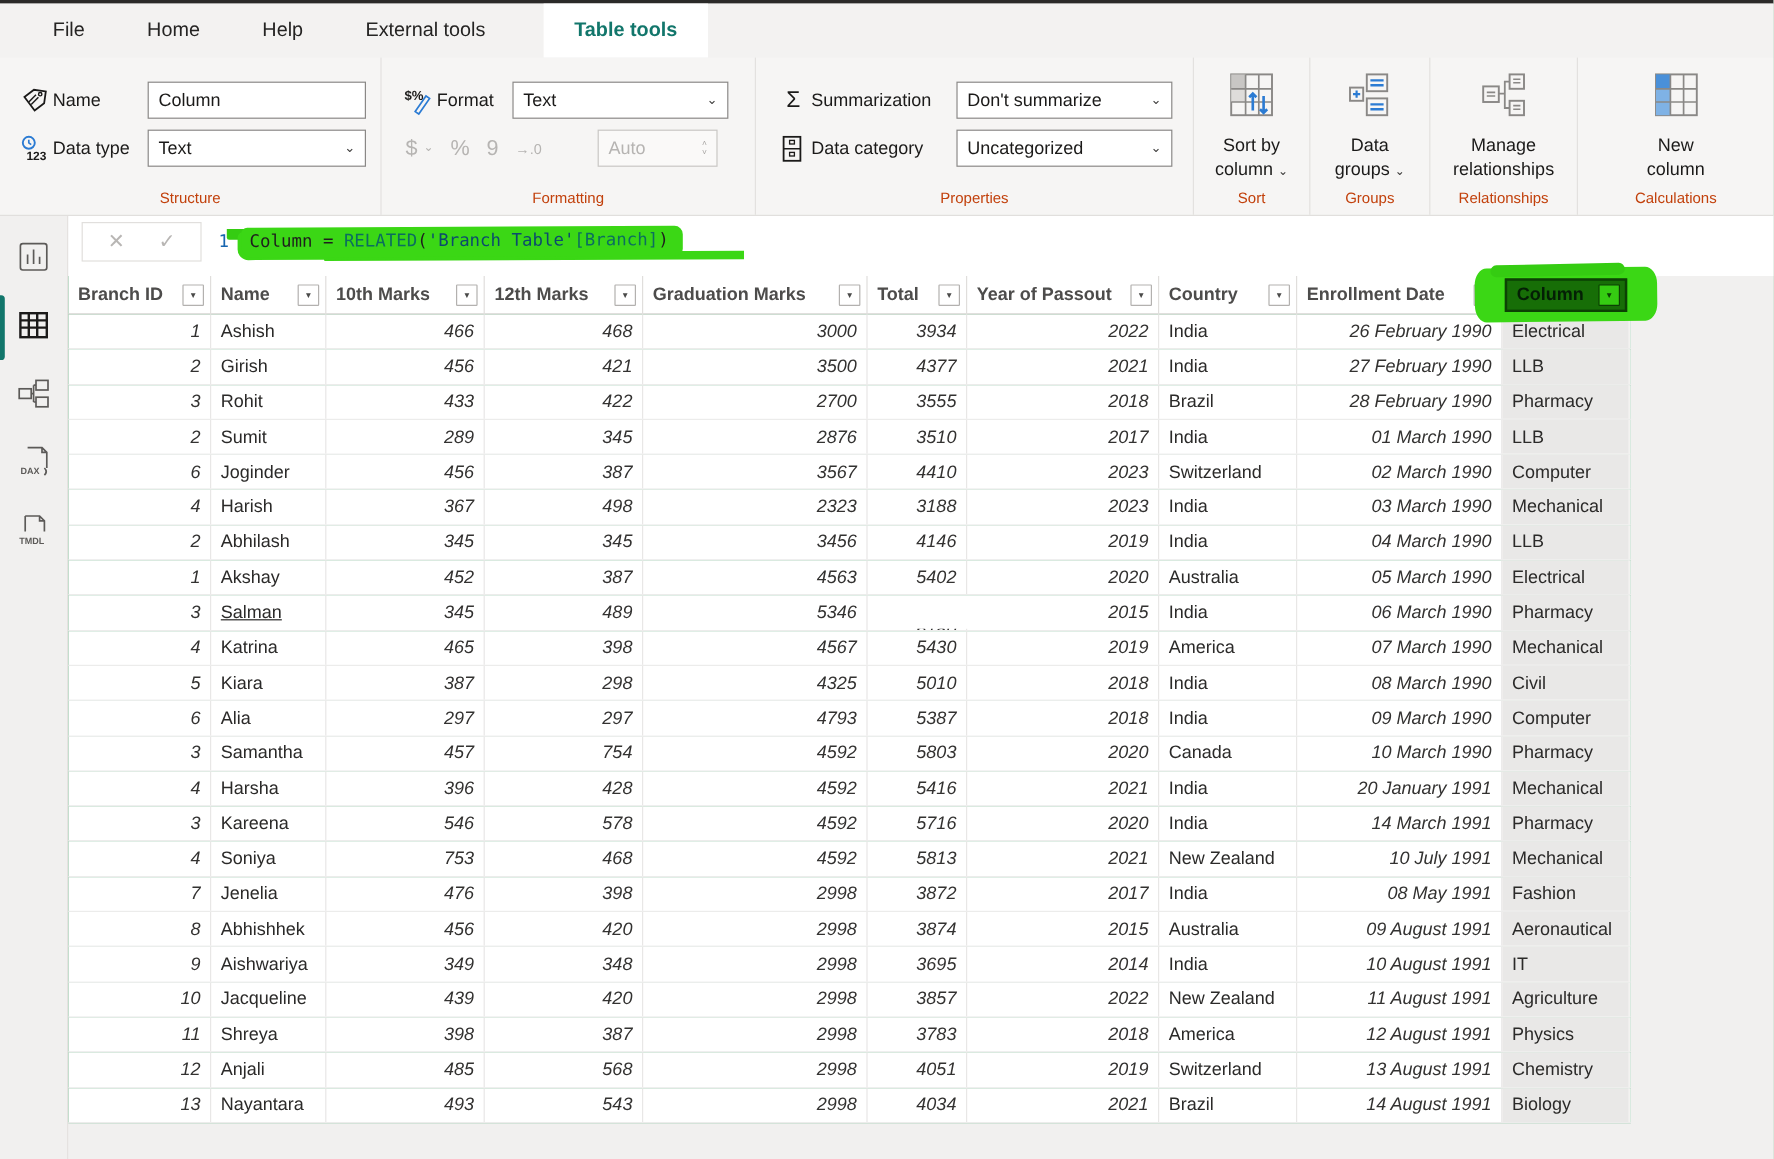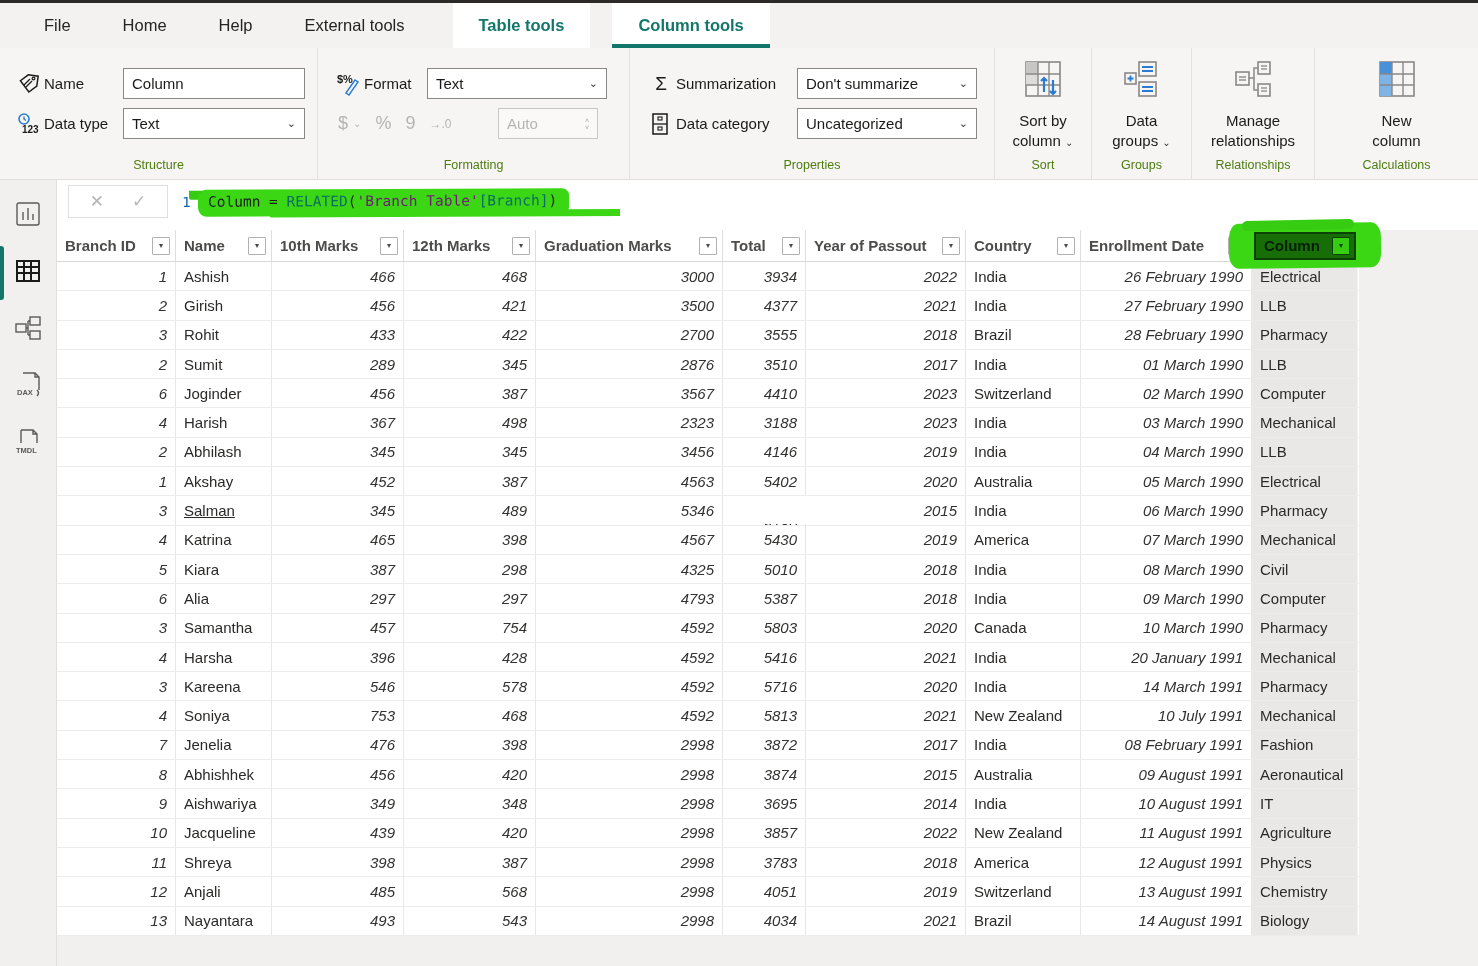--- a/index.html
+++ b/index.html
@@ -13,21 +13,21 @@
   .tabbar { height:45px; background:#f3f2f1; display:flex; align-items:stretch; padding-left:18px; }
   .tab { position:relative; display:flex; align-items:center; padding:0 26px; font-size:16.5px; color:#252423; cursor:default; }
   .tab.contextual { background:#ffffff; color:#12766b; font-weight:700; }
   .tab.gap-left { margin-left:22px; }
   .tab.active::after { content:""; position:absolute; left:0; right:0; bottom:0; height:4px; background:#12766b; }
 
   
   .ribbon { position:relative; height:132px; background:#f6f5f4; border-bottom:1px solid #e1dfdd; }
   .rgroup { position:absolute; top:0; height:131px; border-right:1px solid #e3e1df; }
   .rgroup.last { border-right:none; }
-  .grouplabel { position:absolute; bottom:7px; left:0; width:100%; text-align:center; font-size:12.5px; color:#4d7c0f; }
+  .grouplabel { position:absolute; bottom:7px; left:0; width:100%; text-align:center; font-size:12.5px; color:#c2410c; }
   .frow { position:absolute; display:flex; align-items:center; height:31px; }
   .ricon { width:30px; display:flex; justify-content:center; align-items:center; color:#1b1a19; }
   .rlabel { font-size:15px; color:#1b1a19; white-space:nowrap; }
   .field { position:absolute; height:31px; background:#fff; border:1px solid #8a8886; display:flex; align-items:center;
            padding:0 8px; font-size:15px; color:#1b1a19; }
   .field .chev { margin-left:auto; font-size:11px; color:#3b3a39; padding-left:8px; }
   .field.disabled { color:#b6b4b2; border-color:#c8c6c4; background:#faf9f8; }
   .spin { margin-left:auto; display:flex; flex-direction:column; font-size:7px; color:#a8a6a4; line-height:7px; }
   .gray-icons { display:flex; align-items:center; gap:14px; color:#b6b4b2; font-size:18px; }
   .gray-icons .sm { font-size:10px; margin-left:-9px; }
@@ -83,21 +83,20 @@
 <body>
 
 <div class="win-strip"></div>
 
 <div class="tabbar">
   <div class="tab">File</div>
   <div class="tab">Home</div>
   <div class="tab">Help</div>
   <div class="tab">External tools</div>
   <div class="tab contextual gap-left">Table tools</div>
-  <div class="tab contextual gap-left active">Column tools</div>
 </div>
 
 <div class="ribbon">
 
   <div class="rgroup" style="left:0;width:318px;">
     <div class="frow" style="left:14px;top:20px;">
       <span class="ricon">
         <svg width="24" height="24" viewBox="0 0 24 24">
             <path d="M3 10 L10 3 L20 3 L20 13 L13 20 Z" transform="rotate(8 12 12)" fill="none" stroke="#1b1a19" stroke-width="1.5"></path>
             <circle cx="16.5" cy="6.5" r="1.4" fill="none" stroke="#1b1a19" stroke-width="1.2"></circle>
@@ -323,21 +322,21 @@
 
   <div class="content">
 
     <div class="fbar">
       <div class="fb-actions">
         <span>✕</span>
         <span>✓</span>
       </div>
       <div class="fb-line">
         <span class="fb-lineno">1</span>
-        <span class="fb-highlight" id="formula-tokens"><span style="color: rgb(31, 30, 29);">Column = </span><span style="color: rgb(11, 110, 95);">RELATED</span><span style="color: rgb(31, 30, 29);">(</span><span style="color: #701a75;">'Branch Table'</span><span style="color: rgb(11, 110, 95);">[Branch]</span><span style="color: rgb(31, 30, 29);">)</span></span>
+        <span class="fb-highlight" id="formula-tokens"><span style="color: rgb(31, 30, 29);">Column = </span><span style="color: rgb(11, 110, 95);">RELATED</span><span style="color: rgb(31, 30, 29);">(</span><span style="color: #0c4a6e;">'Branch Table'</span><span style="color: rgb(11, 110, 95);">[Branch]</span><span style="color: rgb(31, 30, 29);">)</span></span>
       </div>
     </div>
 
     <div class="grid">
       <div class="thead" id="grid-head">
           <div class="th" style="width: 119px; flex: 0 0 auto;">
             <span class="thlabel">Branch ID</span>
             <span class="filterbtn">▾</span>
           </div>
           <div class="th" style="width: 96px; flex: 0 0 auto;">
@@ -576,21 +575,21 @@
           </div>
           <div class="tr">
             <div class="td num" style="width: 119px; flex: 0 0 auto;">7</div>
             <div class="td" style="width: 96px; flex: 0 0 auto;">Jenelia</div>
             <div class="td num" style="width: 132px; flex: 0 0 auto;">476</div>
             <div class="td num" style="width: 132px; flex: 0 0 auto;">398</div>
             <div class="td num" style="width: 187px; flex: 0 0 auto;">2998</div>
             <div class="td num" style="width: 83px; flex: 0 0 auto;">3872</div>
             <div class="td num" style="width: 160px; flex: 0 0 auto;">2017</div>
             <div class="td" style="width: 115px; flex: 0 0 auto;">India</div>
-            <div class="td num" style="width: 171px; flex: 0 0 auto;">08 February 1991</div>
+            <div class="td num" style="width: 171px; flex: 0 0 auto;">08 May 1991</div>
             <div class="td selcol" style="width: 106px; flex: 0 0 auto;">Fashion</div>
           </div>
           <div class="tr">
             <div class="td num" style="width: 119px; flex: 0 0 auto;">8</div>
             <div class="td" style="width: 96px; flex: 0 0 auto;">Abhishhek</div>
             <div class="td num" style="width: 132px; flex: 0 0 auto;">456</div>
             <div class="td num" style="width: 132px; flex: 0 0 auto;">420</div>
             <div class="td num" style="width: 187px; flex: 0 0 auto;">2998</div>
             <div class="td num" style="width: 83px; flex: 0 0 auto;">3874</div>
             <div class="td num" style="width: 160px; flex: 0 0 auto;">2015</div>

